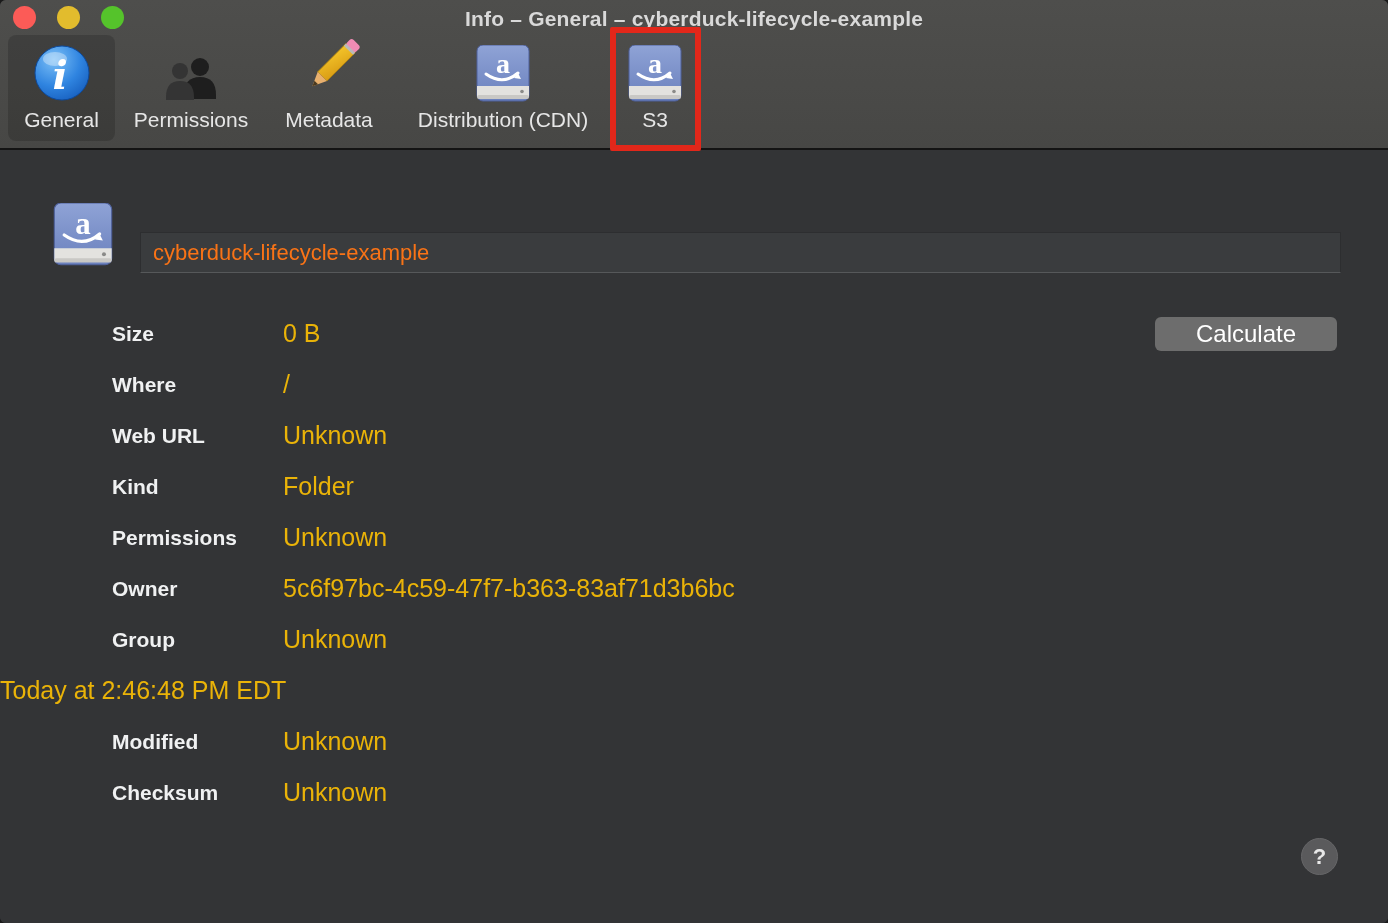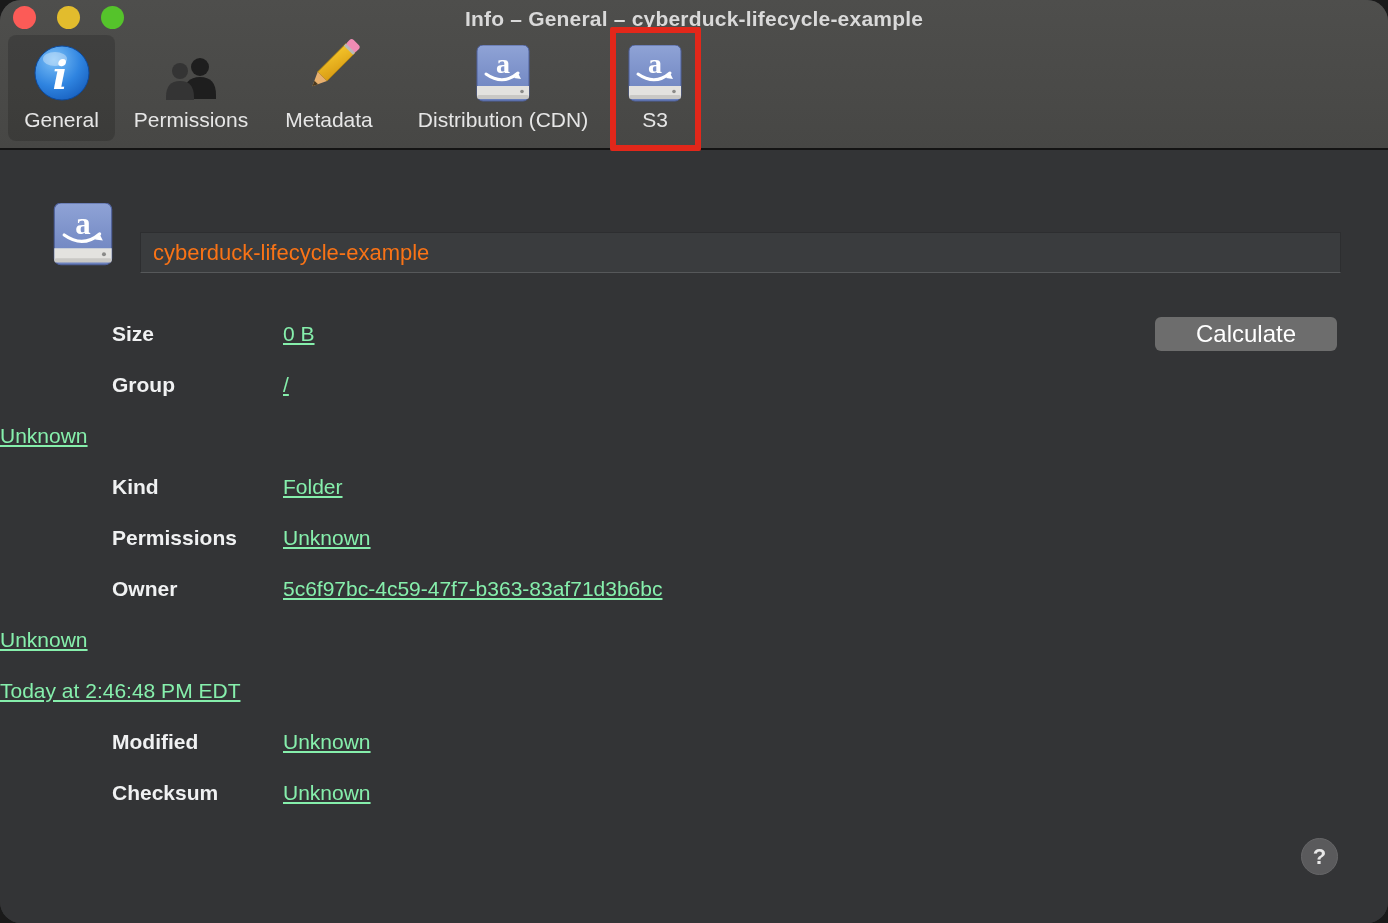--- a/index.html
+++ b/index.html
@@ -1,19 +1,19 @@
 <!DOCTYPE html>
 <html><head>
 <meta charset="utf-8">
 <style>
   * { margin:0; padding:0; box-sizing:border-box; }
   html,body { width:1388px; height:923px; background:#1a1a1a; font-family:"Liberation Sans", sans-serif; }
   .window {
     position:relative; width:1388px; height:923px;
-    border-radius:21px; overflow:hidden;
+    border-radius:6px; overflow:hidden;
     background:#333436;
   }
 
   
   .chrome {
     position:absolute; left:0; top:0; width:100%; height:150px;
     background:linear-gradient(#4e4e4c, #474745);
     border-bottom:2px solid #141414;
   }
   .titlebar { position:absolute; left:0; top:0; width:100%; height:36px; }
@@ -55,21 +55,21 @@
     color:#f97316; font-size:22px; font-family:"Liberation Sans", sans-serif;
     padding:0 12px; outline:none;
   }
 
   .info-table { position:absolute; left:0; top:158px; width:100%; }
   .info-row { position:relative; height:51px; display:flex; align-items:center; }
   .info-label {
     width:283px; padding-left:112px; flex:none;
     font-size:21px; font-weight:bold; color:#f0f1f2;
   }
-  .info-value { font-size:21px; color:#86efac;text-decoration:underline; }
+  .info-value { font-size:25px; color:#eab308; }
 
   .calculate-button {
     position:absolute; right:51px; top:9px; width:182px; height:34px;
     background:#6d6d6d; border:none; border-radius:6px;
     color:#ffffff; font-size:24px; font-family:"Liberation Sans", sans-serif;
     cursor:default;
   }
 
   .help-button {
     position:absolute; left:1301px; top:688px; width:37px; height:37px;
@@ -204,44 +204,46 @@
 
     <div class="info-table">
 
       <div class="info-row">
         <div class="info-label">Size</div>
         <div class="info-value">0 B</div>
         <button class="calculate-button">Calculate</button>
       </div>
 
       <div class="info-row">
-        <div class="info-label">Group</div>
+        <div class="info-label">Where</div>
         <div class="info-value">/</div>
       </div>
 
       <div class="info-row">
+        <div class="info-label">Web URL</div>
         <div class="info-value">Unknown</div>
       </div>
 
       <div class="info-row">
         <div class="info-label">Kind</div>
         <div class="info-value">Folder</div>
       </div>
 
       <div class="info-row">
         <div class="info-label">Permissions</div>
         <div class="info-value">Unknown</div>
       </div>
 
       <div class="info-row">
         <div class="info-label">Owner</div>
         <div class="info-value">5c6f97bc-4c59-47f7-b363-83af71d3b6bc</div>
       </div>
 
       <div class="info-row">
+        <div class="info-label">Group</div>
         <div class="info-value">Unknown</div>
       </div>
 
       <div class="info-row">
         <div class="info-value">Today at 2:46:48 PM EDT</div>
       </div>
 
       <div class="info-row">
         <div class="info-label">Modified</div>
         <div class="info-value">Unknown</div>

